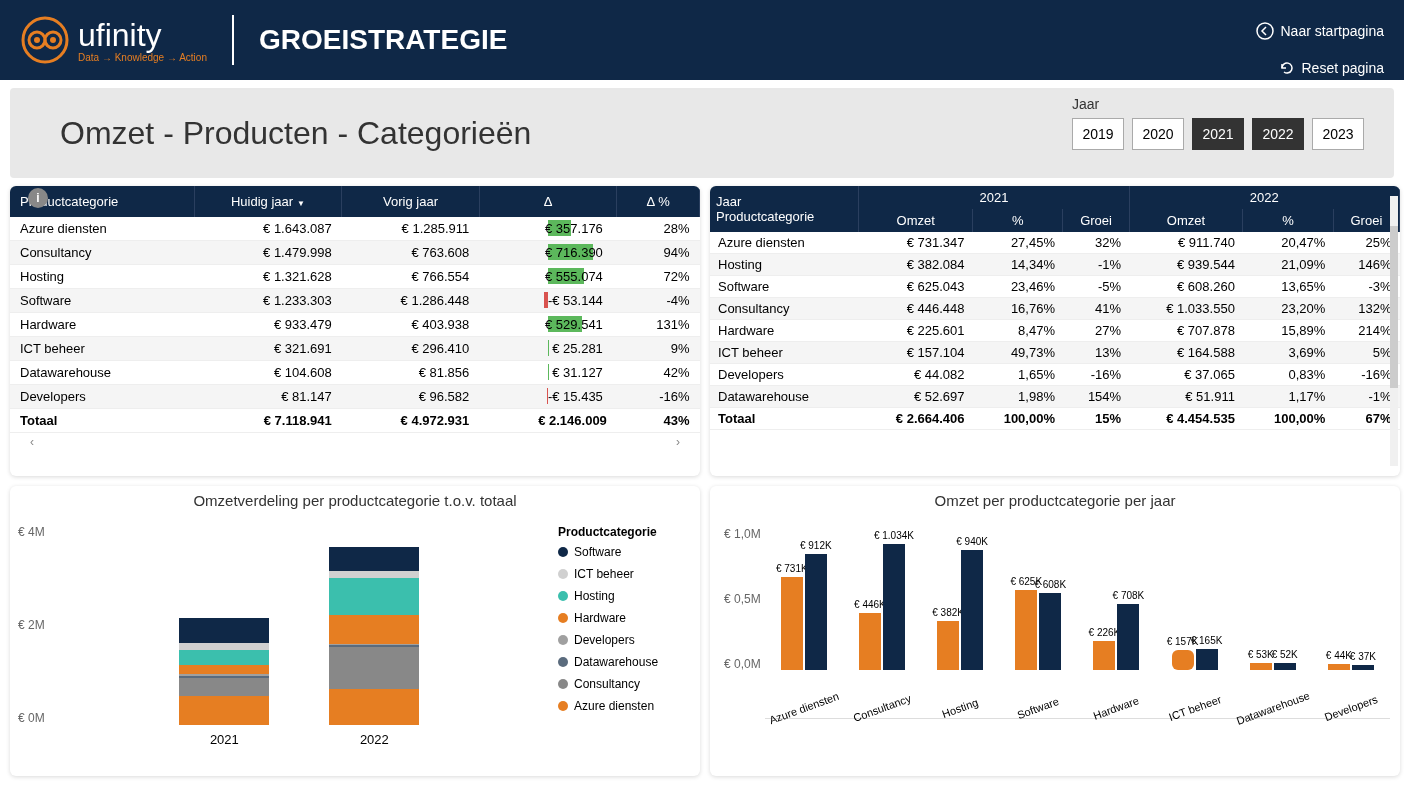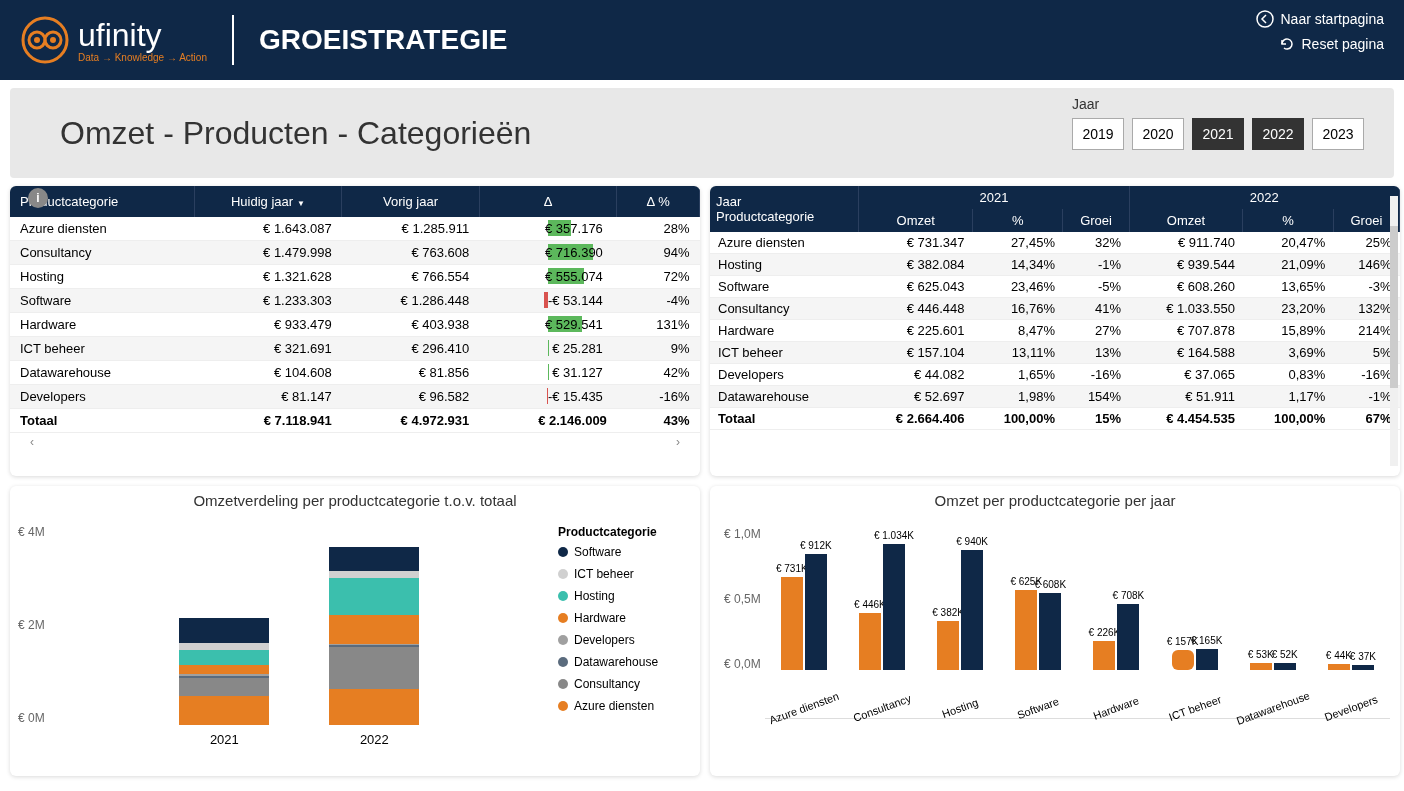--- a/index.html
+++ b/index.html
@@ -6,21 +6,21 @@
     body { font-family: "Segoe UI", Arial, sans-serif; background: #fff; width: 1404px; height: 791px; overflow: hidden; }
     
     .header { background: #0f2847; height: 80px; display: flex; align-items: center; padding: 0 20px; position: relative; }
     .logo { display: flex; align-items: center; gap: 8px; }
     .logo-icon { width: 50px; height: 50px; }
     .logo-text { color: #fff; font-size: 32px; font-weight: 400; }
     .logo-tagline { color: #e67e22; font-size: 10px; margin-top: -2px; }
     .divider { width: 2px; height: 50px; background: #fff; margin: 0 25px; }
     .page-title-hdr { color: #fff; font-size: 28px; font-weight: 700; }
     .header-right { position: absolute; right: 20px; top: 10px; display: flex; flex-direction: column; gap: 8px; align-items: flex-end; }
-    .hdr-link { color: #fff; font-size: 14px; display: flex; align-items: center; gap: 6px; cursor: pointer; }
+    .hdr-link { color: #fff; font-size: 14px; display: flex; align-items: center; gap: 6px; cursor: pointer; margin-top: 12px; }
     
     .filter-bar { background: #e8e8e8; height: 90px; margin: 8px 10px; border-radius: 4px; display: flex; align-items: center; padding: 0 50px; position: relative; }
     .subtitle { font-size: 32px; color: #333; font-weight: 400; }
     .filters { position: absolute; right: 30px; top: 8px; display: flex; gap: 30px; }
     .filter-group { display: flex; flex-direction: column; gap: 6px; }
     .filter-label { font-size: 14px; color: #333; }
     .filter-row { display: flex; gap: 8px; }
     .filter-input { width: 70px; height: 32px; border: none; background: #fff; padding: 0 8px; font-size: 14px; }
     .year-btn { width: 52px; height: 32px; border: 1px solid #aaa; background: #fff; font-size: 14px; cursor: pointer; }
     .year-btn.active { background: #333; color: #fff; border-color: #333; }
@@ -310,21 +310,21 @@
             <td class="num">€ 225.601</td>
             <td class="num">8,47%</td>
             <td class="num">27%</td>
             <td class="num">€ 707.878</td>
             <td class="num">15,89%</td>
             <td class="num">214%</td>
           </tr>
           <tr>
             <td>ICT beheer</td>
             <td class="num">€ 157.104</td>
-            <td class="num">13,11%</td>
+            <td class="num">49,73%</td>
             <td class="num">13%</td>
             <td class="num">€ 164.588</td>
             <td class="num">3,69%</td>
             <td class="num">5%</td>
           </tr>
           <tr>
             <td>Developers</td>
             <td class="num">€ 44.082</td>
             <td class="num">1,65%</td>
             <td class="num">-16%</td>

